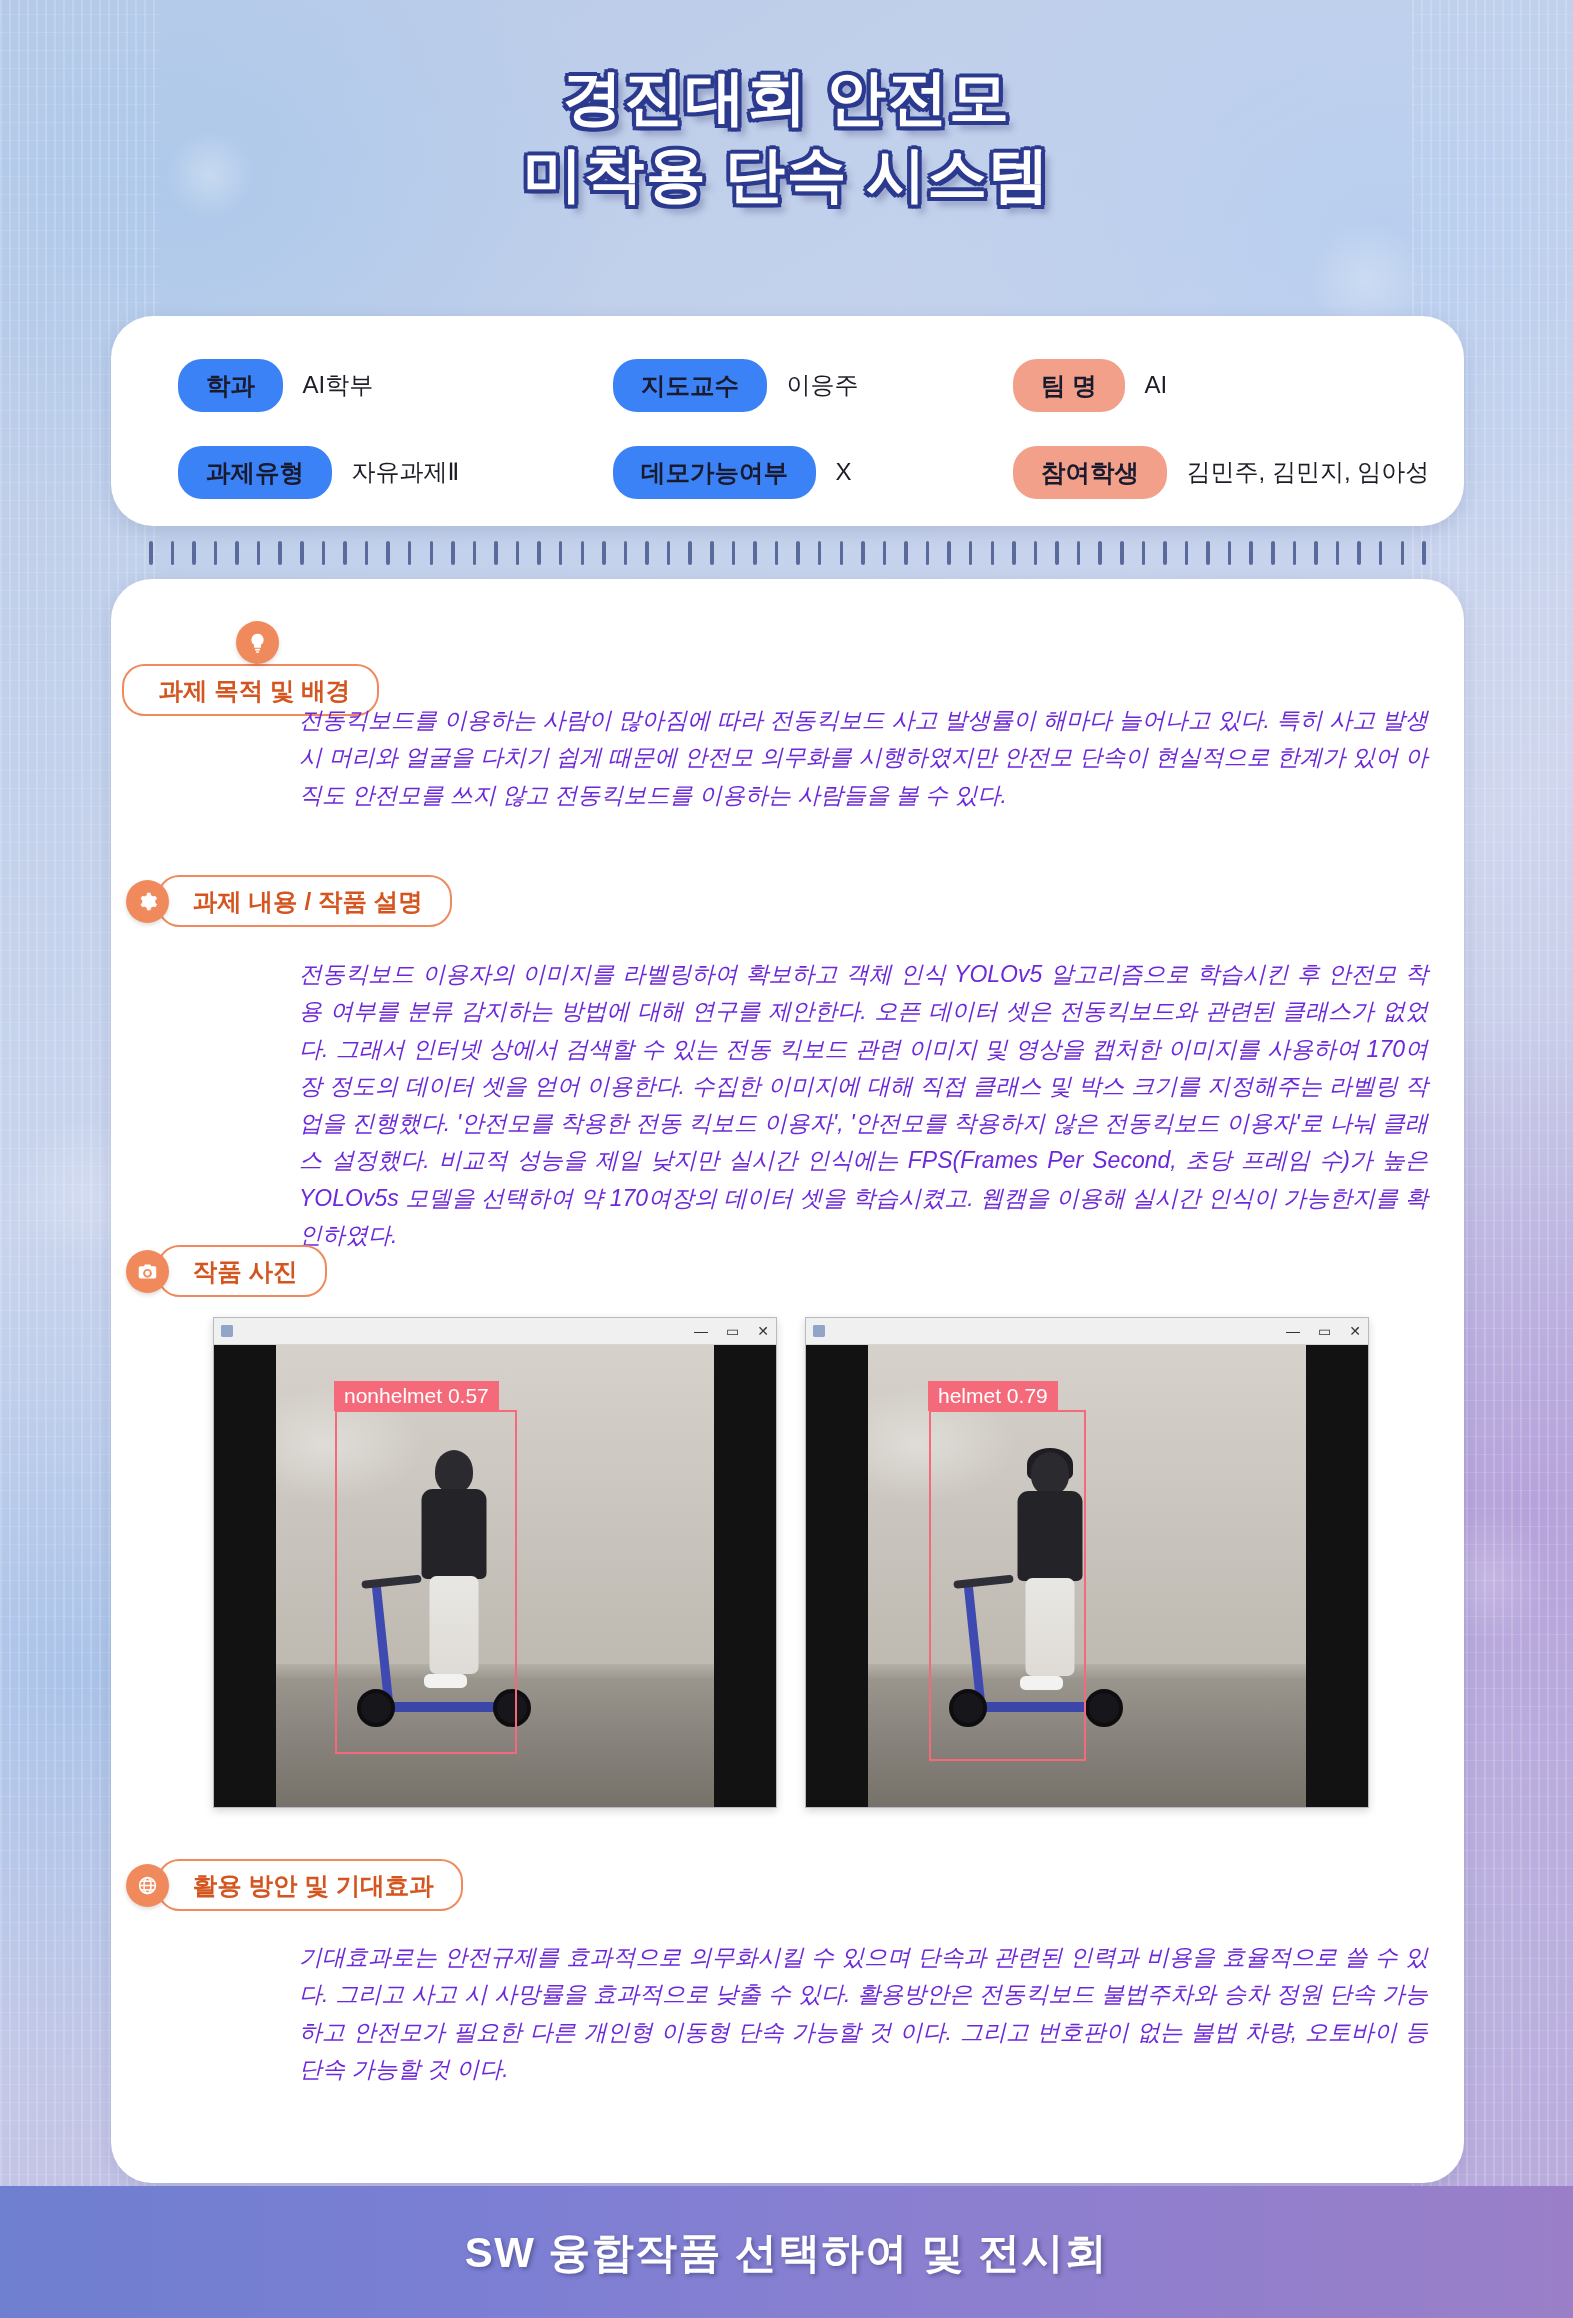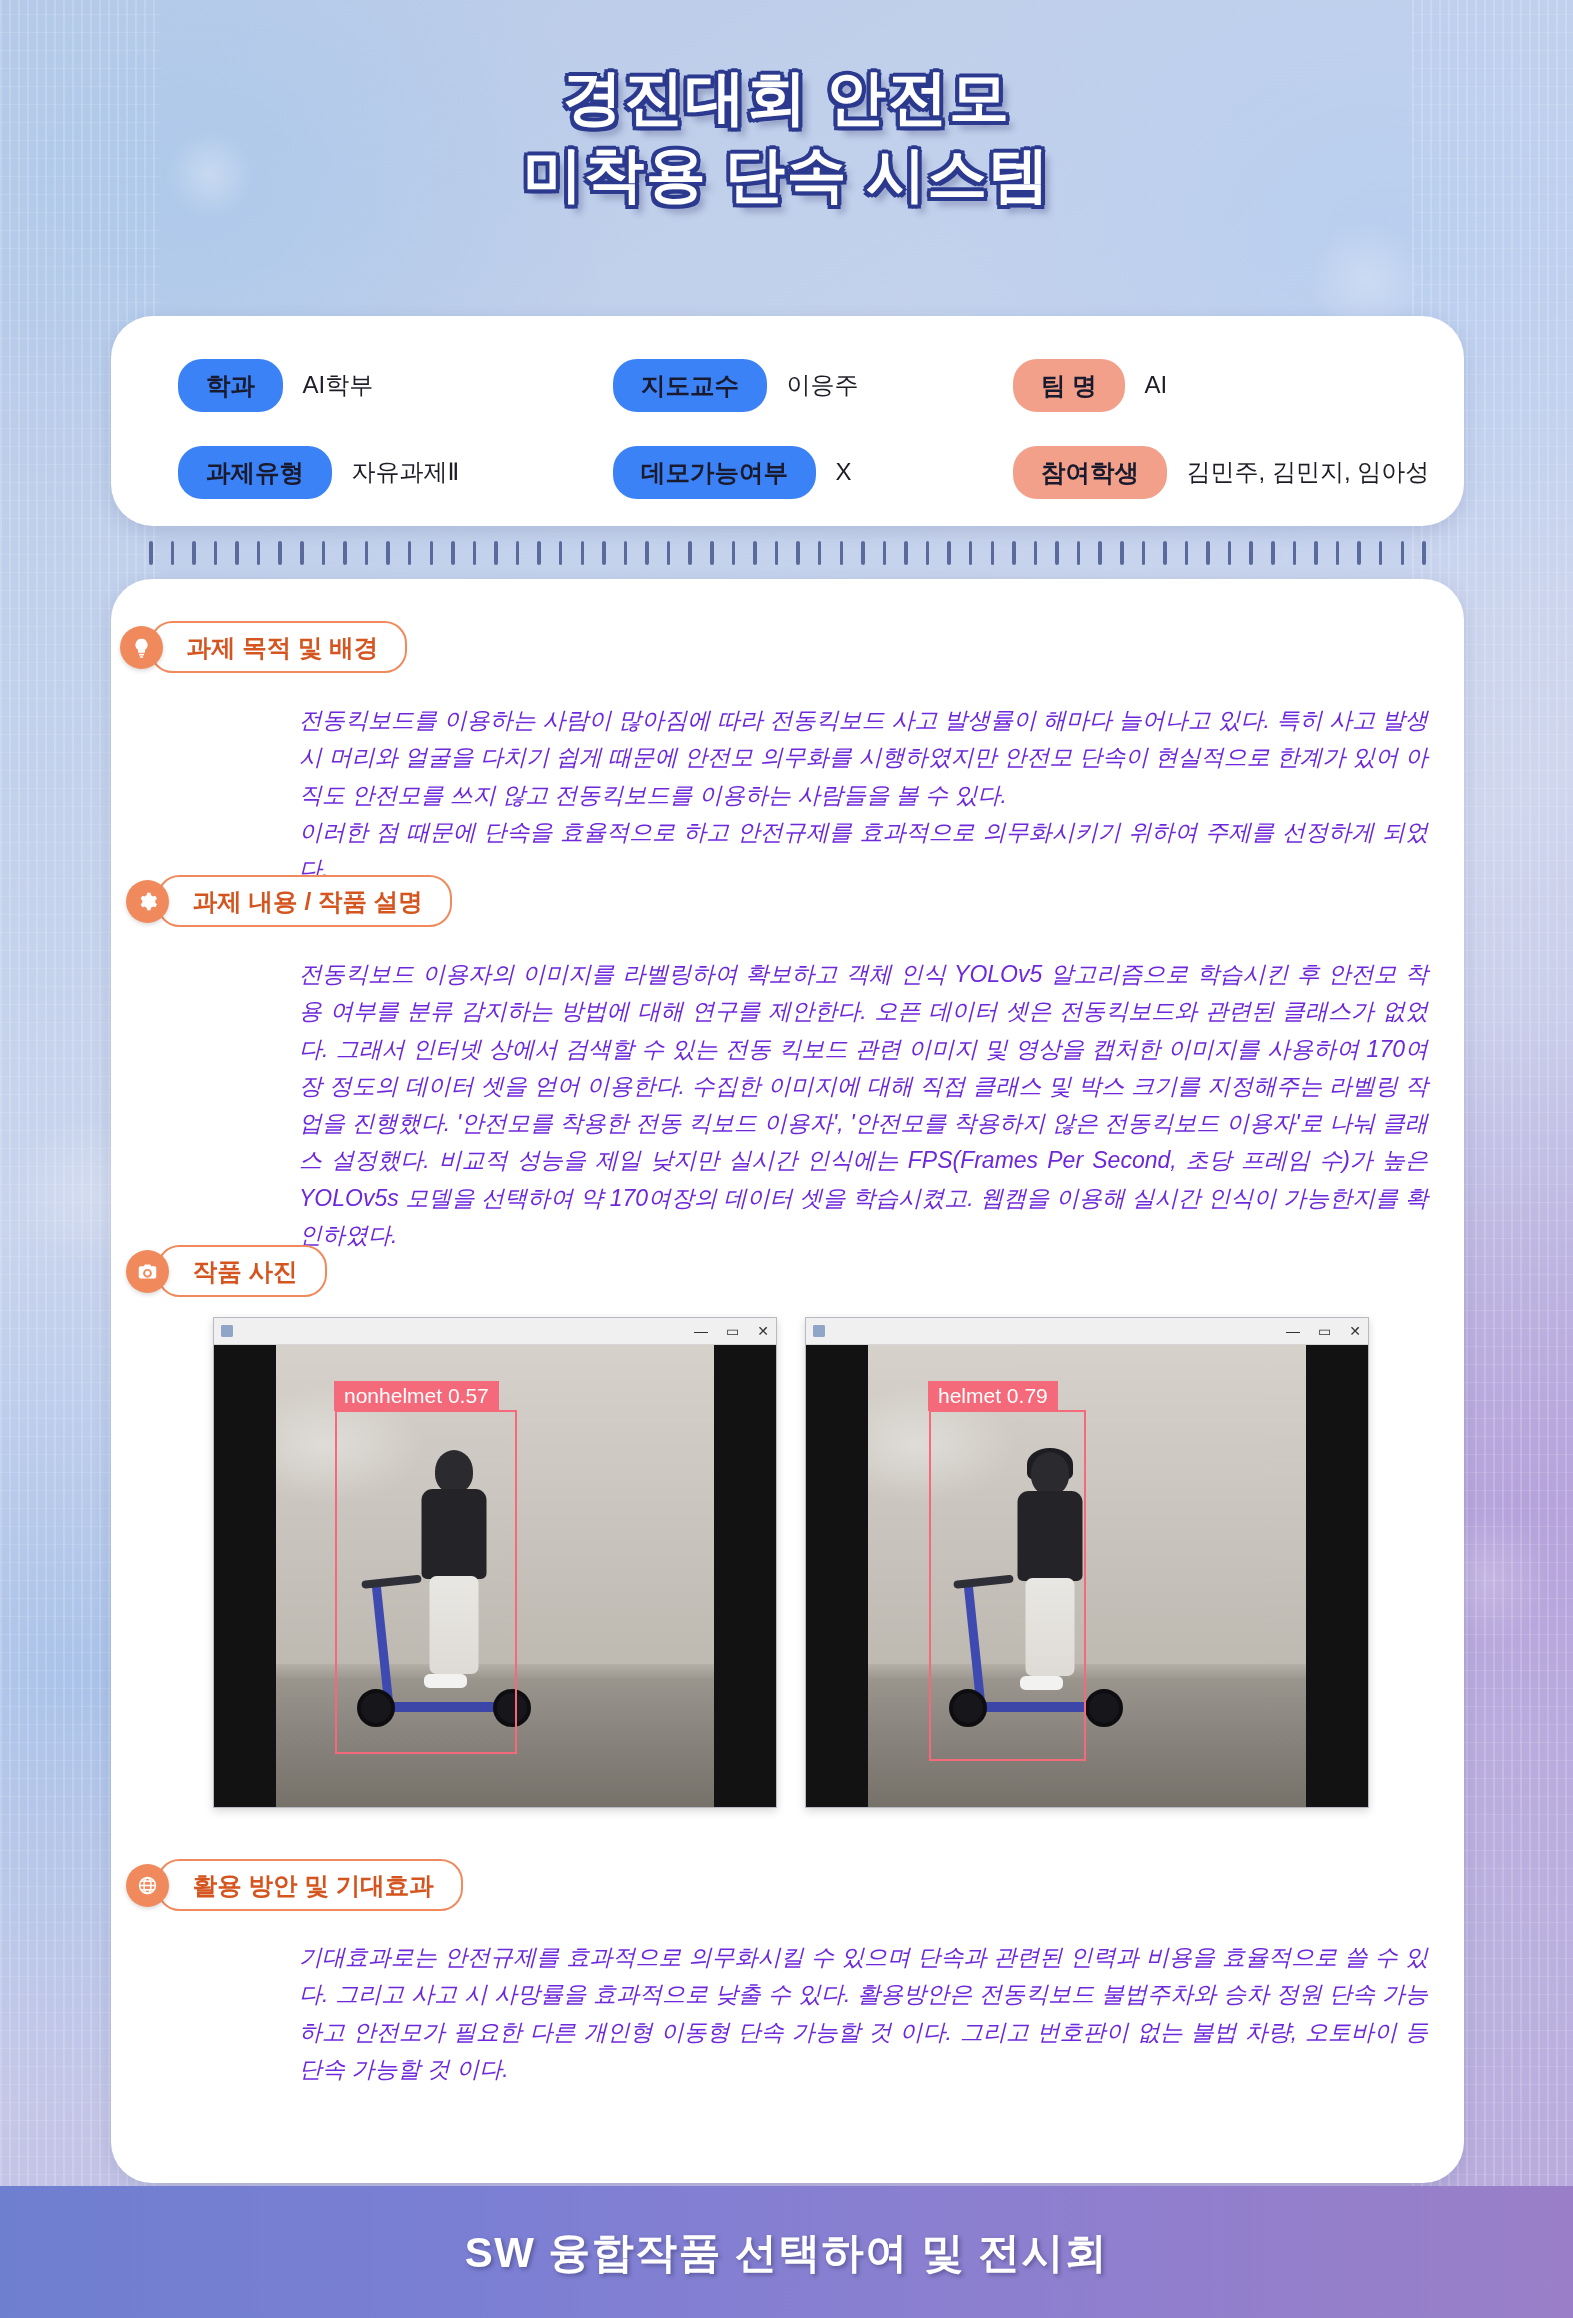--- a/index.html
+++ b/index.html
@@ -377,33 +377,32 @@
       <i></i>
       <i></i>
       <i></i>
       <i></i>
       <i></i>
       <i></i>
     </div>
 
   <div class="panel">
 
-    <div class="sec-head" style="left: 9px; top: 42px;">
+    <div class="sec-head" style="left: 24px; top: 42px; flex-direction: column;">
       <div class="sec-icon">
         <svg width="21" height="21" viewBox="0 0 24 24" fill="#ffffff">
           <path d="M12 2a7 7 0 0 0-4 12.7V17a1 1 0 0 0 1 1h6a1 1 0 0 0 1-1v-2.3A7 7 0 0 0 12 2z"></path>
           <rect x="9" y="19" width="6" height="2" rx="1"></rect>
           <rect x="10" y="22" width="4" height="1.6" rx="0.8"></rect>
         </svg>
       </div>
       <div class="sec-label">과제 목적 및 배경</div>
     </div>
     <div class="body-text" style="left: 188px; top: 123px; width: 1129px;">
       <p>전동킥보드를 이용하는 사람이 많아짐에 따라 전동킥보드 사고 발생률이 해마다 늘어나고 있다. 특히 사고 발생 시 머리와 얼굴을 다치기 쉽게 때문에 안전모 의무화를 시행하였지만 안전모 단속이 현실적으로 한계가 있어 아직도 안전모를 쓰지 않고 전동킥보드를 이용하는 사람들을 볼 수 있다.</p>
-      <p>이러한 점 때문에 단속을 효율적으로 하고 안전규제를 효과적으로 의무화시키기 위하여 주제를 선정하게 되었다.</p>
     </div>
 
     <div class="sec-head" style="left: 15.4px; top: 296px;">
       <div class="sec-icon">
         <svg width="21" height="21" viewBox="0 0 24 24" fill="#ffffff">
           <path d="M12 8.5A3.5 3.5 0 1 0 12 15.5 3.5 3.5 0 0 0 12 8.5zm9 3.5a8.6 8.6 0 0 0-.14-1.5l2.05-1.6-2-3.46-2.44.98a8.9 8.9 0 0 0-2.6-1.5L15.5 2h-4l-.37 2.92a8.9 8.9 0 0 0-2.6 1.5L6.09 5.44l-2 3.46L6.14 10.5a8.6 8.6 0 0 0 0 3L4.09 15.1l2 3.46 2.44-.98a8.9 8.9 0 0 0 2.6 1.5L11.5 22h4l.37-2.92a8.9 8.9 0 0 0 2.6-1.5l2.44.98 2-3.46-2.05-1.6c.09-.49.14-.99.14-1.5z"></path>
         </svg>
       </div>
       <div class="sec-label">과제 내용 / 작품 설명</div>
     </div>

